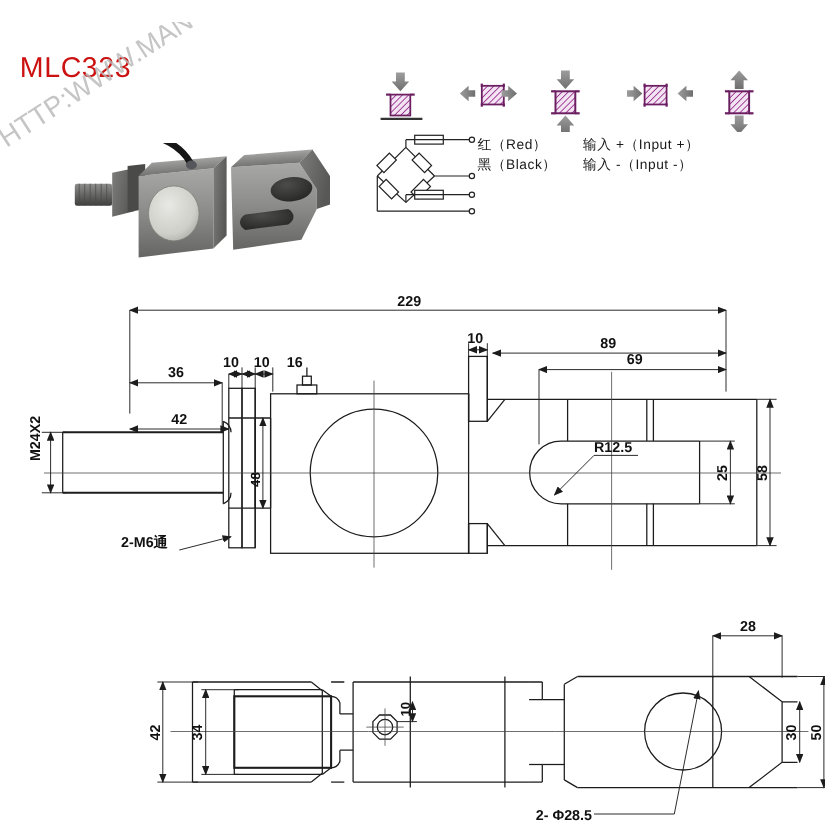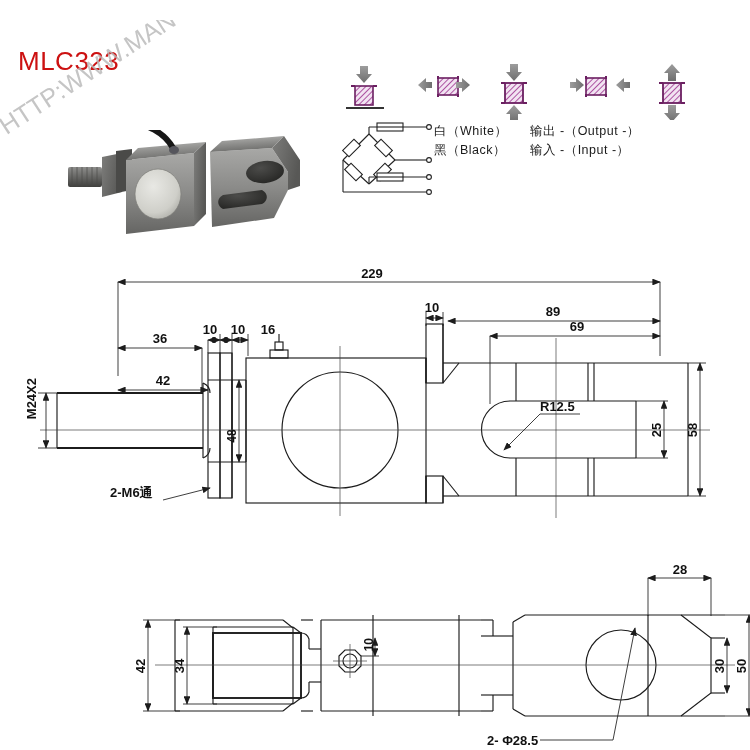--- a/index.html
+++ b/index.html
@@ -268,22 +268,22 @@
         <circle cx="94" cy="40" r="2.4"></circle>
         <circle cx="94" cy="57" r="2.4"></circle>
         <circle cx="94" cy="72" r="2.4"></circle>
       </g>
     </svg>
   </div>
 
   <table class="wire-table">
     <tbody>
       <tr>
-        <td class="c-color">白（White）</td>
-        <td class="c-func">输出 -（Output -）</td>
+        <td class="c-color">红（Red）</td>
+        <td class="c-func">输入 +（Input  +）</td>
       </tr>
       <tr>
         <td class="c-color">黑（Black）</td>
         <td class="c-func">输入 -（Input  -）</td>
       </tr>
     </tbody>
   </table>
 
   <div class="abs" id="drawing-top">
     <svg width="750" height="255" viewBox="0 0 750 255">

